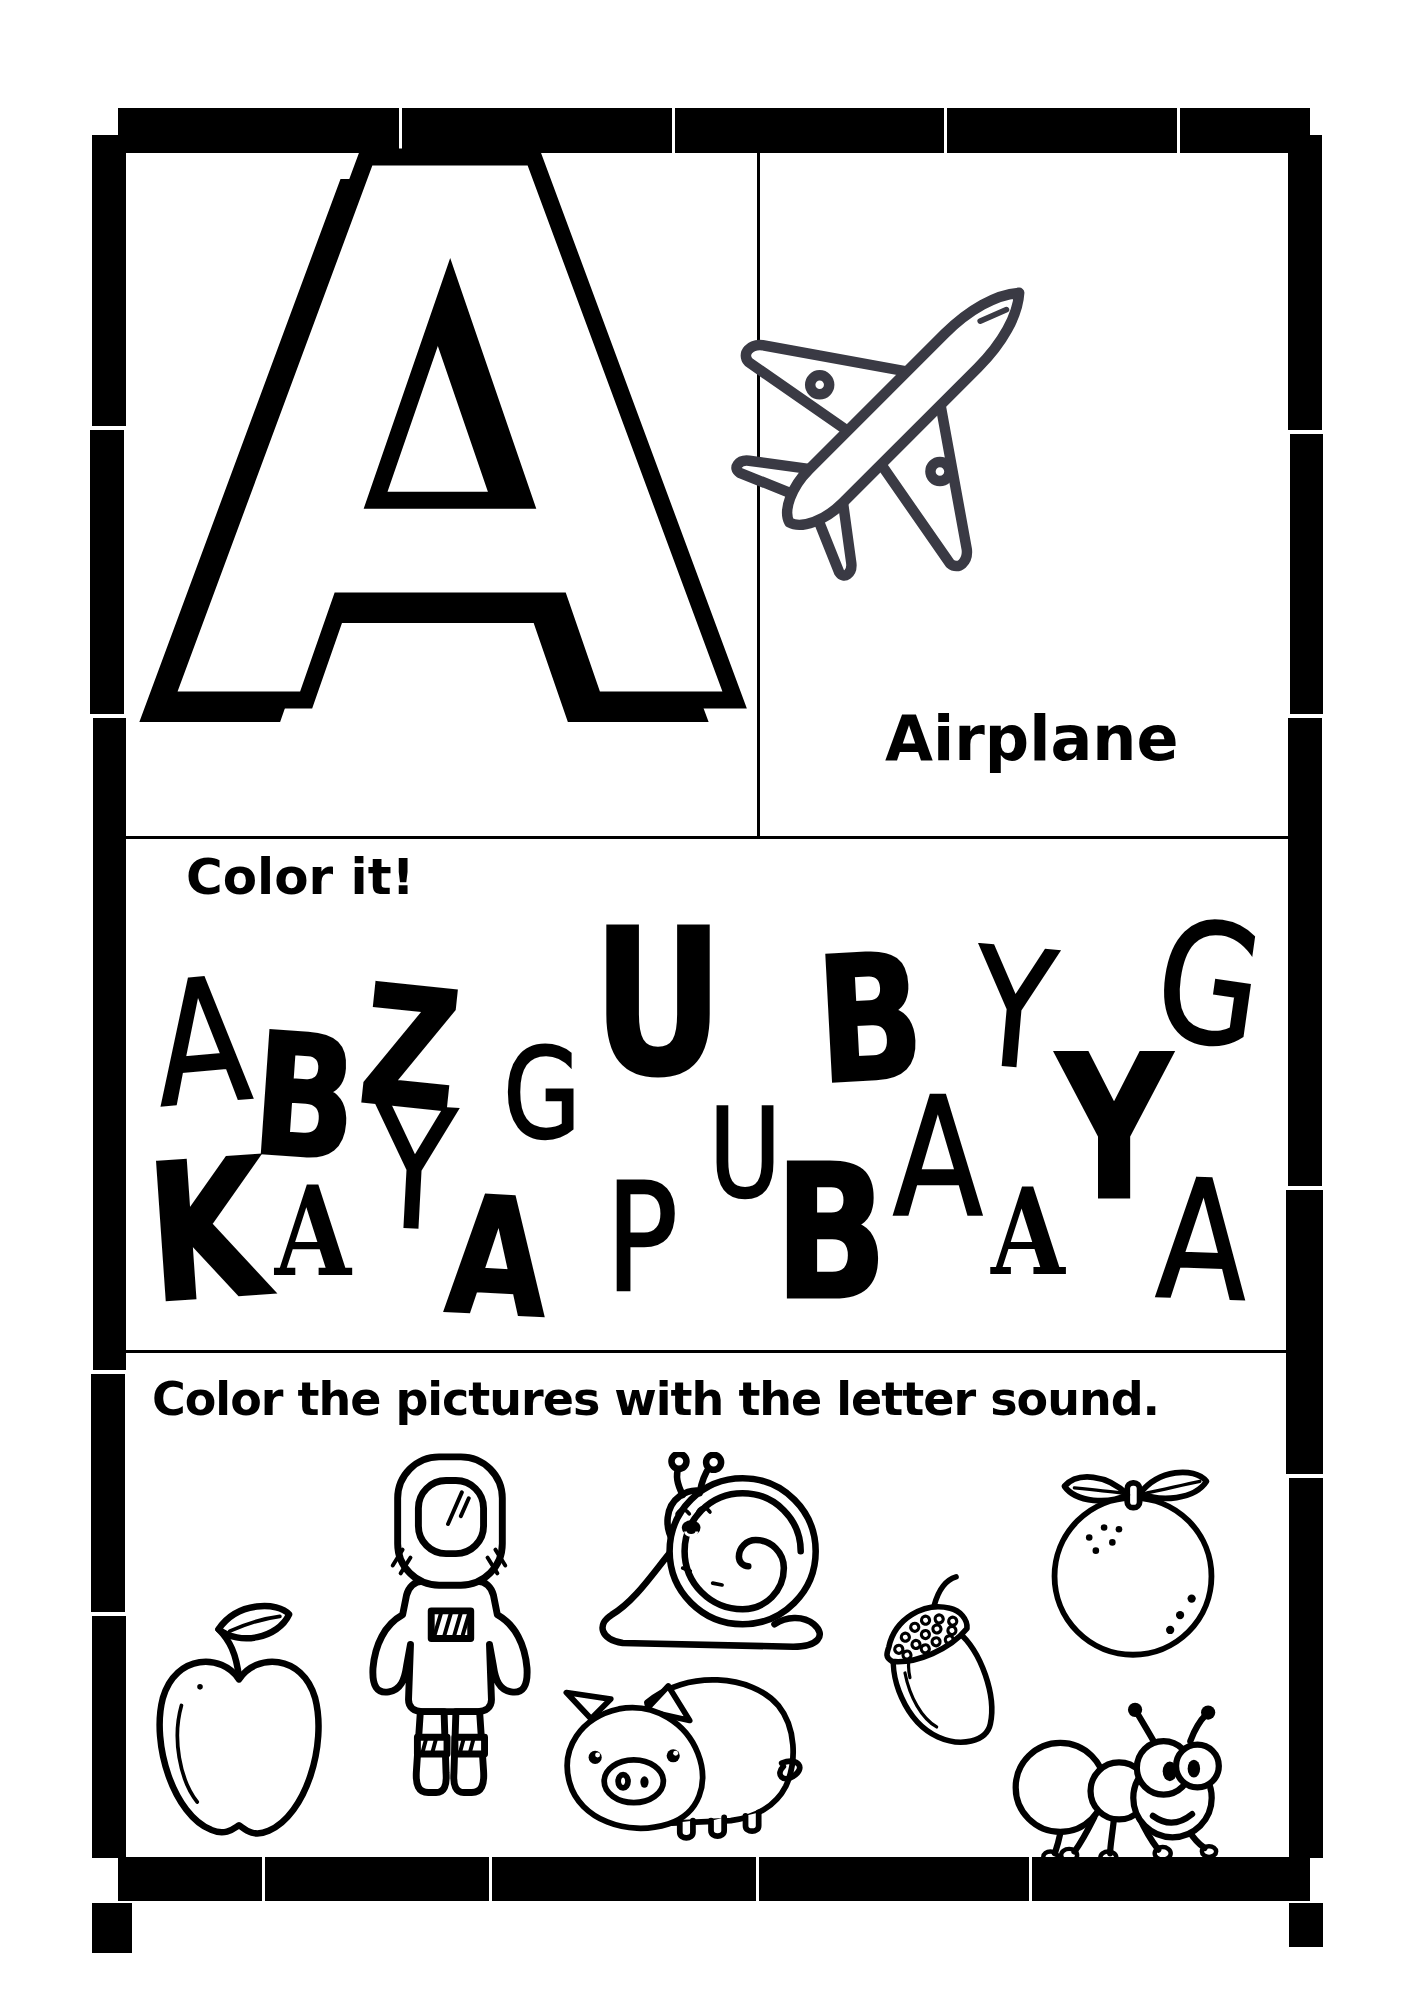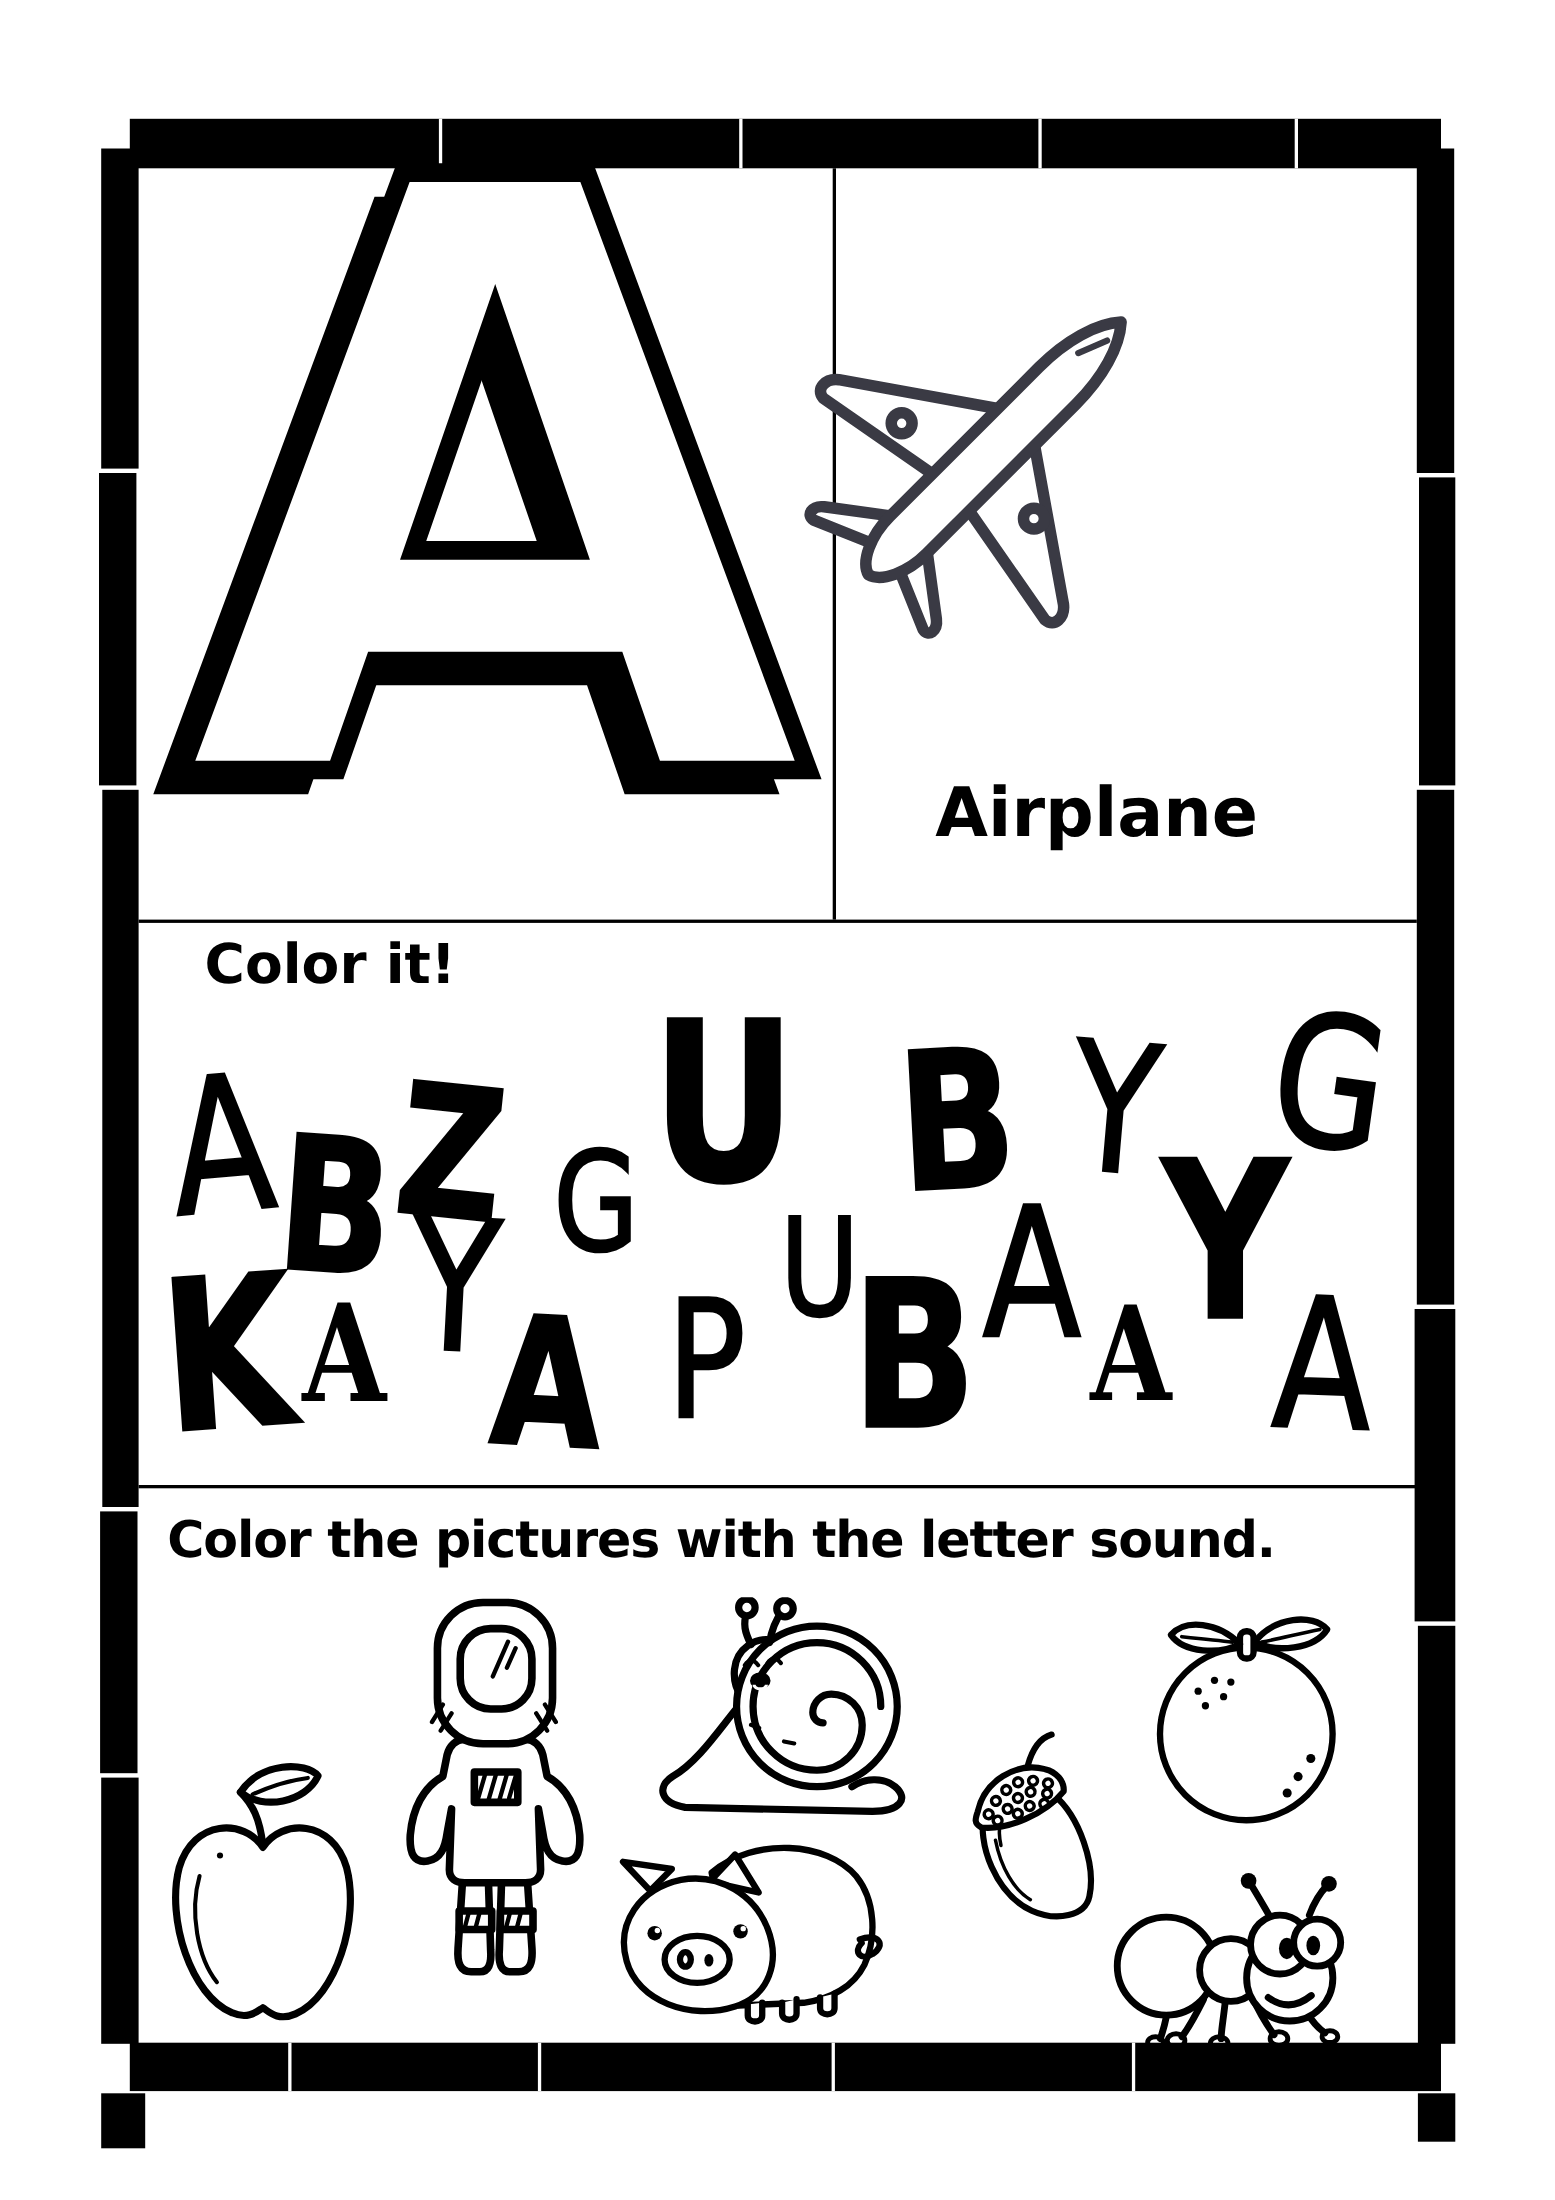--- a/index.html
+++ b/index.html
@@ -16,21 +16,21 @@
   
   .big-letter{
     position:absolute;left:150px;top:130px;width:600px;height:660px;
     font-size:745px;font-weight:700;line-height:0.84;text-align:center;
   }
   .big-letter span{position:absolute;left:0;right:0;top:0;}
   .big-letter .shadow{color:#000;transform:translate(-26px,22px);}
   .big-letter .front{color:#fff;-webkit-text-stroke:17px #000;}
   
   .lbl{position:absolute;color:#000;font-weight:700;white-space:nowrap;}
-  .airplane-lbl{left:832px;top:702px;width:330px;text-align:center;font-size:62px;}
+  .airplane-lbl{left:885px;top:702px;width:330px;font-size:62px;}
   .circle-lbl{left:186px;top:848px;font-size:50px;}
   .color-lbl{left:152px;top:1372px;font-size:46px;letter-spacing:-1px;}
   
   .letter{
     position:absolute;line-height:1;color:#000;white-space:pre;
     font-family:"DejaVu Sans",sans-serif;
   }
   .letter--thin{font-weight:400;-webkit-text-stroke:2.5px #000;}
   .letter--bold{font-weight:700;-webkit-text-stroke:3px #000;}
   .letter--serif{font-family:"DejaVu Serif",serif;font-weight:700;}

